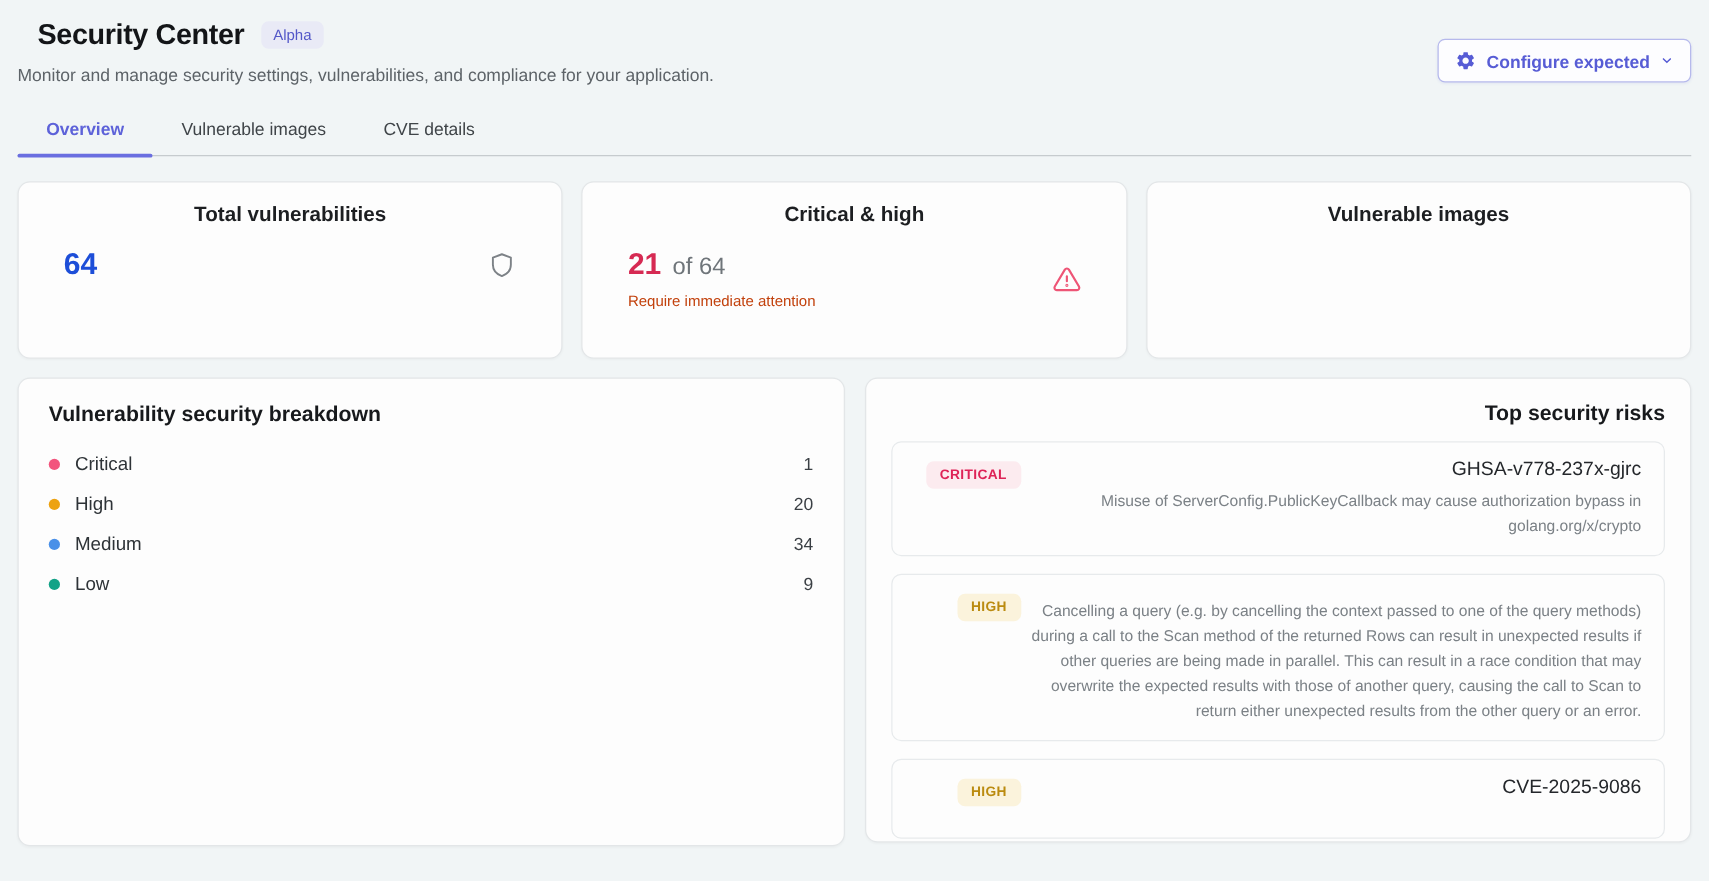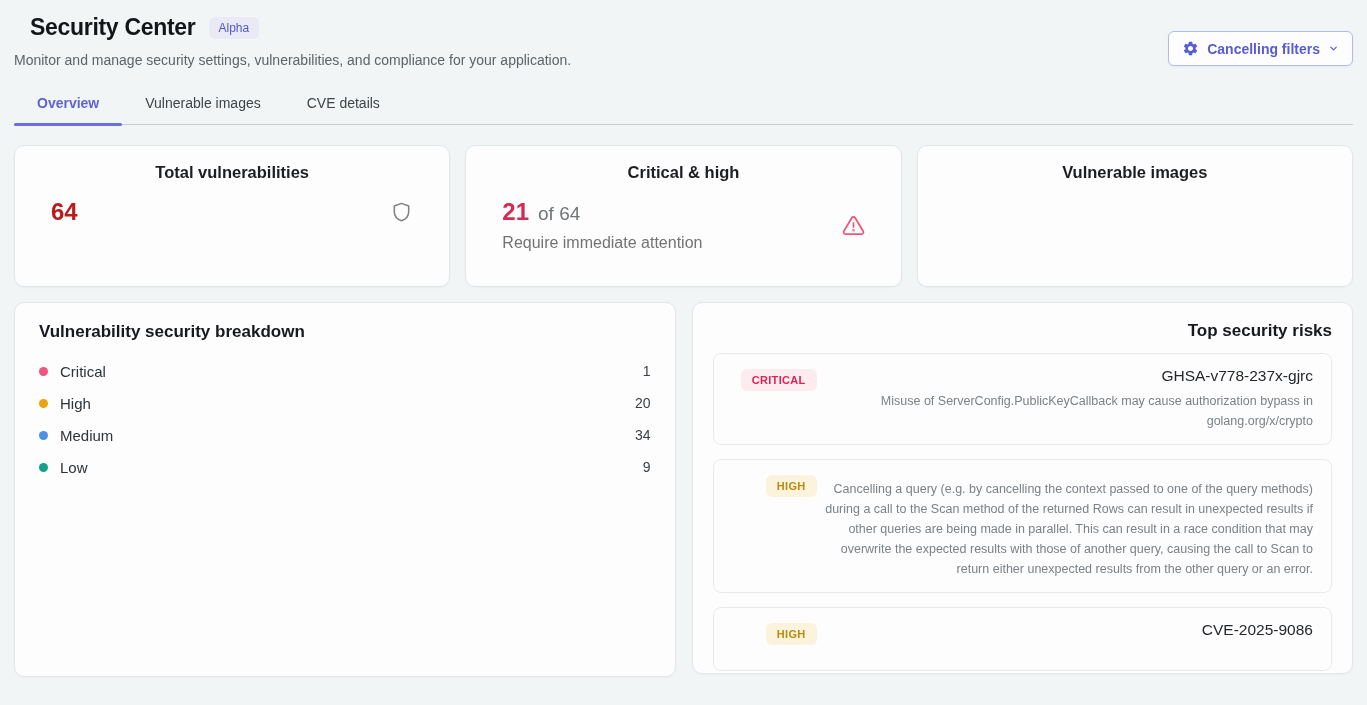--- a/index.html
+++ b/index.html
@@ -52,25 +52,25 @@
   
   .cards-row {
     display: grid; grid-template-columns: repeat(3, 1fr); gap: 15px;
     margin-top: 20px;
   }
   .summary-card { height: 142px; padding: 17px 36px; }
   .summary-title { text-align: center; font-size: 16.5px; font-weight: 600; color: #1c1e21; }
   .summary-body { display: flex; justify-content: space-between; align-items: center; margin-top: 16px; }
   .summary-left { display: flex; flex-direction: column; }
   .value-line { display: flex; align-items: baseline; }
-  .big-value { font-size: 24px; font-weight: 700; color: #b91c1c; }
+  .big-value { font-size: 24px; font-weight: 700; color: #1d4ed8; }
   .big-value.red { color: #d62a53; }
   .big-value.amber { color: #dd9f14; }
   .value-suffix { margin-left: 9px; font-size: 19px; color: #6f757a; }
-  .summary-sub { margin-top: 8px; font-size: 16px; color: #737373; }
+  .summary-sub { margin-top: 8px; font-size: 12px; color: #c2410c; }
   .summary-icon { flex: none; margin-left: 12px; display: flex; align-items: center; }
 
   
   .main-row { display: grid; grid-template-columns: 1fr 1fr; gap: 16px; margin-top: 15px; }
   .breakdown-card { height: 375px; padding: 19px 24px; }
   .panel-title { font-size: 17px; font-weight: 600; color: #17191c; }
   .bd-rows { margin-top: 13px; }
   .bd-row { display: flex; align-items: center; height: 32px; }
   .bd-dot { width: 9px; height: 9px; border-radius: 50%; margin-right: 12px; flex: none; }
   .bd-label { font-size: 15px; color: #2e3337; }
@@ -107,21 +107,21 @@
         <span class="alpha-badge">Alpha</span>
       </div>
       <p class="subtitle">Monitor and manage security settings, vulnerabilities, and compliance for your application.</p>
     </div>
     <button class="configure-btn">
       <span>
         <svg width="17" height="17" viewBox="0 0 24 24" fill="#575cd5">
             <path d="M19.14 12.94c.04-.3.06-.61.06-.94s-.02-.64-.07-.94l2.03-1.58c.18-.14.23-.41.12-.61l-1.92-3.32c-.12-.22-.37-.29-.59-.22l-2.39.96c-.5-.38-1.03-.7-1.62-.94l-.36-2.54c-.04-.24-.24-.41-.48-.41h-3.84c-.24 0-.43.17-.47.41l-.36 2.54c-.59.24-1.13.57-1.62.94l-2.39-.96c-.22-.08-.47 0-.59.22L2.74 8.87c-.12.21-.08.47.12.61l2.03 1.58c-.05.3-.09.63-.09.94s.02.64.07.94l-2.03 1.58c-.18.14-.23.41-.12.61l1.92 3.32c.12.22.37.29.59.22l2.39-.96c.5.38 1.03.7 1.62.94l.36 2.54c.05.24.24.41.48.41h3.84c.24 0 .44-.17.47-.41l.36-2.54c.59-.24 1.13-.56 1.62-.94l2.39.96c.22.08.47 0 .59-.22l1.92-3.32c.12-.22.07-.47-.12-.61l-2.01-1.58zM12 15.6c-1.98 0-3.6-1.62-3.6-3.6s1.62-3.6 3.6-3.6 3.6 1.62 3.6 3.6-1.62 3.6-3.6 3.6z"></path>
           </svg>
       </span>
-      <span>Cancelling filters</span>
+      <span>Configure expected</span>
       <span>
         <svg width="11" height="11" viewBox="0 0 24 24" fill="none" stroke="#575cd5" stroke-width="2.6" stroke-linecap="round" stroke-linejoin="round">
             <polyline points="6 9 12 15 18 9"></polyline>
           </svg>
       </span>
     </button>
   </div>
 
   <nav class="tabs">
     <div class="tab active">Overview</div>

